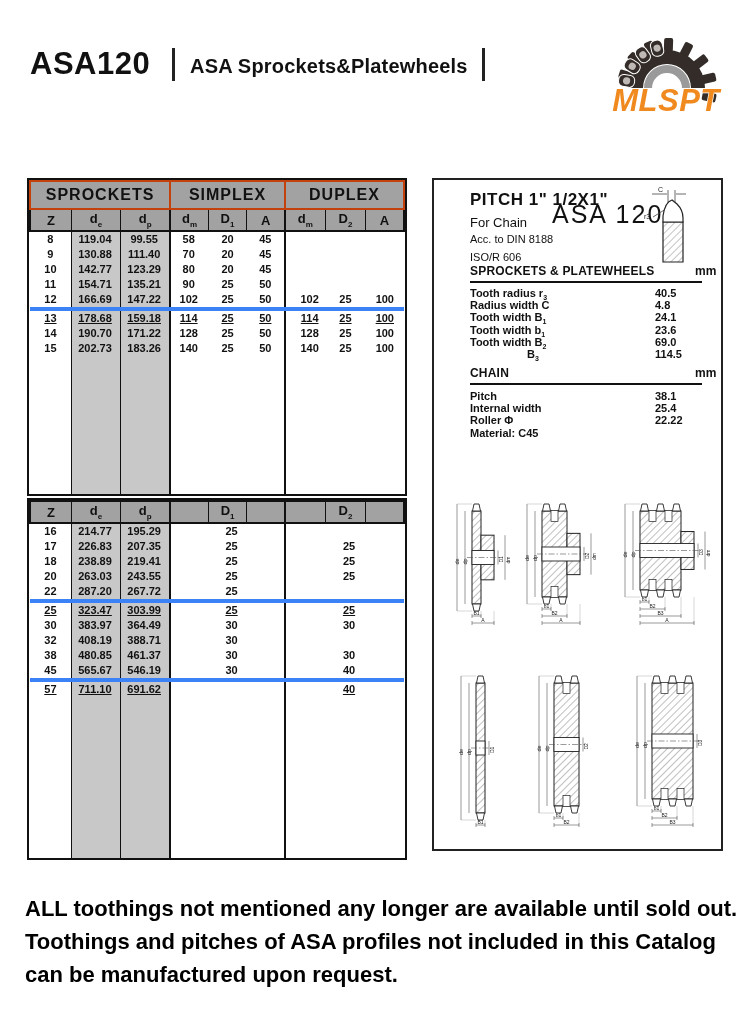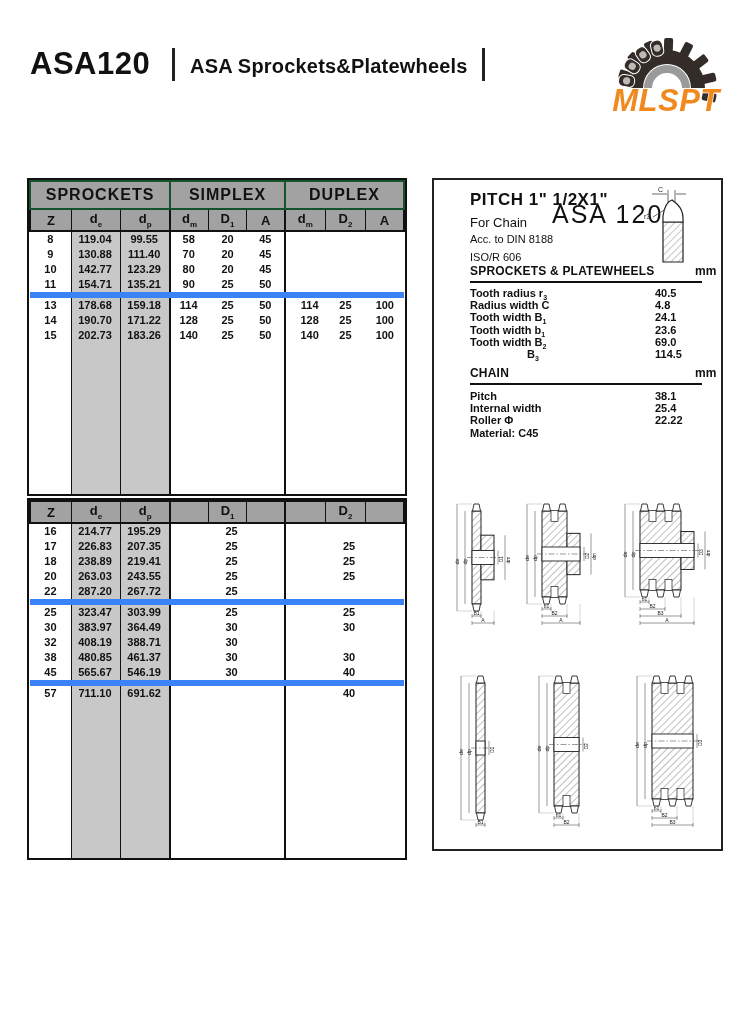--- a/index.html
+++ b/index.html
@@ -9,32 +9,32 @@
   .brand-title{position:absolute;left:30px;top:46px;font-size:31px;font-weight:bold;letter-spacing:.5px;}
   .vbar{position:absolute;top:48px;width:3px;height:33px;background:#222;}
   .brand-sub{position:absolute;left:190px;top:55px;font-size:20px;font-weight:bold;letter-spacing:.2px;}
   .logo{position:absolute;left:598px;top:26px;}
   
   .table-box{position:absolute;border:2px solid #111;background:#fff;}
   #sprockets-box{left:27px;top:178px;width:376px;height:314px;}
   #platewheels-box{left:27px;top:498px;width:376px;height:358px;}
   .cat-table{border-collapse:collapse;table-layout:fixed;width:100%;height:100%;}
   .cat-table th,.cat-table td{padding:0;overflow:hidden;white-space:nowrap;color:#111;}
-  .gh{background:#a2a2a2;font-size:16px;font-weight:bold;letter-spacing:1px;border:2px solid #14532d;height:26px;text-align:center;}
+  .gh{background:#a2a2a2;font-size:16px;font-weight:bold;letter-spacing:1px;border:2px solid #c2410c;height:26px;text-align:center;}
   .ch{background:#a2a2a2;font-size:13px;font-weight:bold;border:1px solid #111;border-top:2px solid #111;border-bottom:2px solid #111;height:20px;text-align:center;}
   .ch sub{font-size:8px;}
   .ch.v2h{border-left:2px solid #111;}
   .ch.vr2{border-right:2px solid #111;}
   .cat-table tbody td{font-size:11px;font-weight:bold;height:15px;text-align:center;line-height:1;}
   td.shade{background:#c8c8c8;}
   td.v1{border-left:1px solid #111;}
   td.v2{border-left:2px solid #111;padding-left:8px;}
   td.ra{text-align:right;padding-right:2px;}
   td.ra2{text-align:right;padding-right:10px;}
-  tr.gsep td{border-top:6px solid #3b82f6;}
+  tr.gsep td{border-top:4px solid #3b82f6;text-decoration:underline;}
   tr.fill td{height:auto;}
   
   .panel{position:absolute;left:432px;top:178px;width:287px;height:669px;border:2px solid #222;background:#fff;}
   .p-pitch{position:absolute;left:36px;top:10px;font-size:17px;font-weight:bold;letter-spacing:.5px;}
   .p-forchain{position:absolute;left:36px;top:35px;font-size:13px;}
   .p-model{position:absolute;left:118px;top:20px;font-size:25px;letter-spacing:2px;}
   .p-din{position:absolute;left:36px;top:53px;font-size:11px;}
   .p-iso{position:absolute;left:36px;top:71px;font-size:11px;}
   .tooth-svg{position:absolute;left:206px;top:6px;}
   .sect-head{position:absolute;left:36px;width:232px;font-size:12px;font-weight:bold;letter-spacing:.2px;
@@ -156,20 +156,31 @@
           <tr>
             <td class="">11</td>
             <td class="shade v1 ra">154.71</td>
             <td class="shade v1 ra">135.21</td>
             <td class="v2 ra2">90</td>
             <td class="">25</td>
             <td class="">50</td>
             <td class="v2"></td>
             <td class=""></td>
             <td class=""></td>
+          </tr>
+          <tr>
+            <td class="">12</td>
+            <td class="shade v1 ra">166.69</td>
+            <td class="shade v1 ra">147.22</td>
+            <td class="v2 ra2">102</td>
+            <td class="">25</td>
+            <td class="">50</td>
+            <td class="v2">102</td>
+            <td class="">25</td>
+            <td class="">100</td>
           </tr>
           <tr class="gsep">
             <td class="">13</td>
             <td class="shade v1 ra">178.68</td>
             <td class="shade v1 ra">159.18</td>
             <td class="v2 ra2">114</td>
             <td class="">25</td>
             <td class="">50</td>
             <td class="v2">114</td>
             <td class="">25</td>
@@ -603,14 +614,19 @@
         <line x1="47" y1="134" x2="47" y2="147" stroke="#999" stroke-width="0.4"></line>
         <text x="34.5" y="144.5" font-size="5" fill="#222" text-anchor="middle">B2</text>
         <line x1="22" y1="153" x2="63" y2="153" stroke="#555" stroke-width="0.6"></line>
         <line x1="22" y1="151" x2="22" y2="155" stroke="#555" stroke-width="0.6"></line>
         <line x1="63" y1="151" x2="63" y2="155" stroke="#555" stroke-width="0.6"></line>
         <line x1="63" y1="134" x2="63" y2="154" stroke="#999" stroke-width="0.4"></line>
         <text x="42.5" y="151.5" font-size="5" fill="#222" text-anchor="middle">B3</text>
       </svg>
     </div>
 
+  <div class="footer">
+    <div>ALL toothings not mentioned any longer are available until sold out.</div>
+    <div>Toothings and pitches of ASA profiles not included in this Catalog</div>
+    <div>can be manufactured upon request.</div>
+  </div>
 
 </div>
 
 </body></html>

